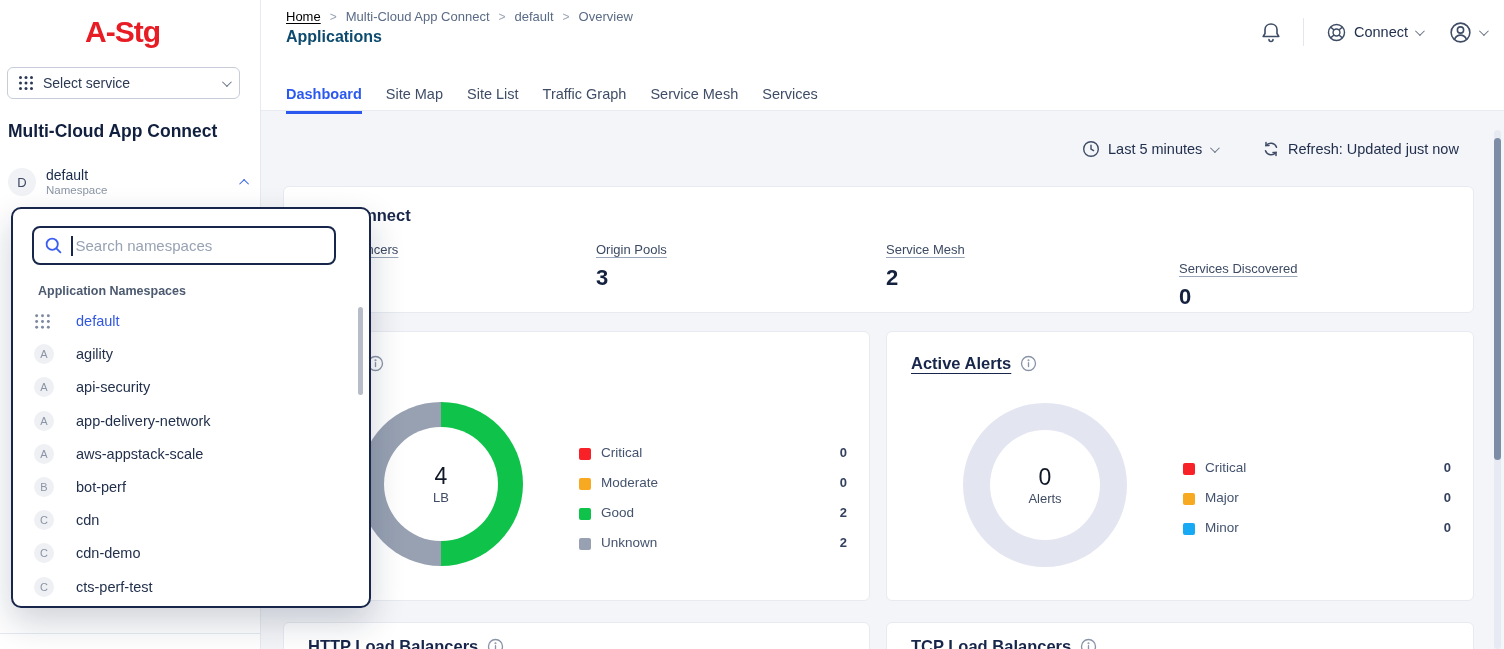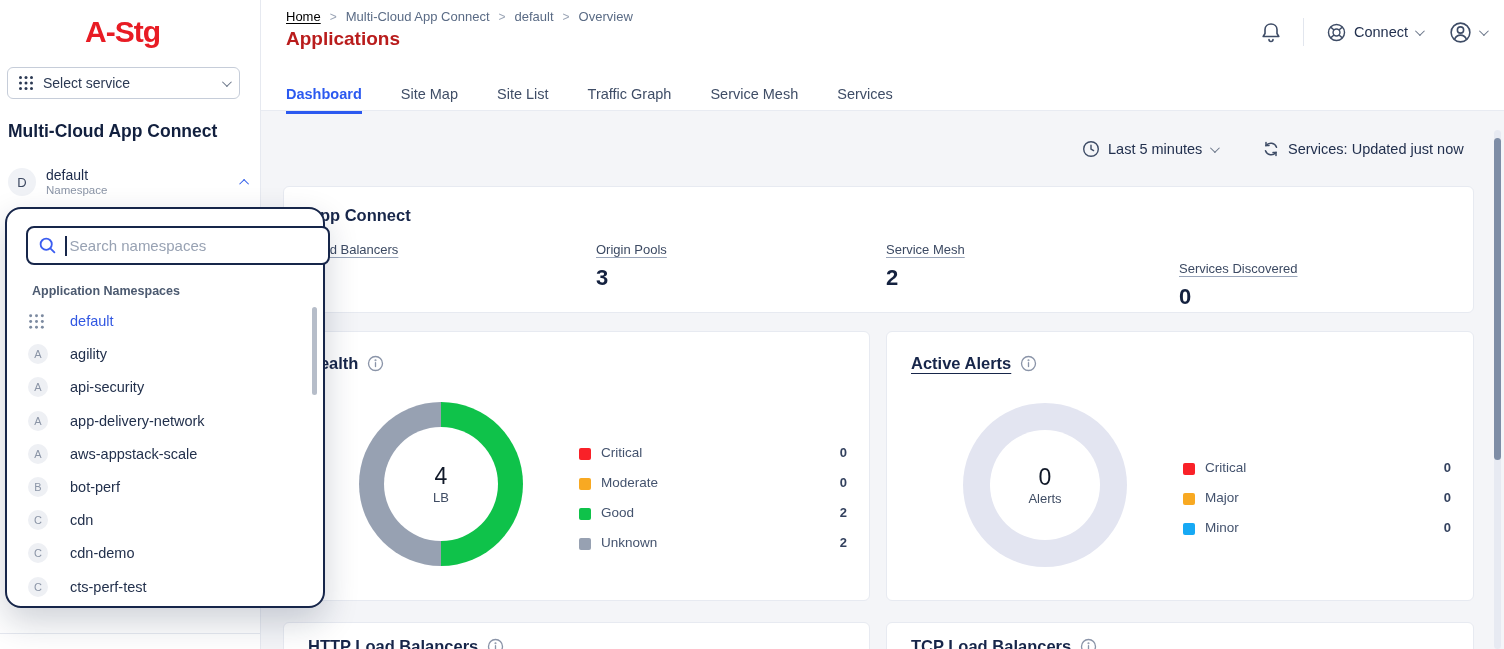--- a/index.html
+++ b/index.html
@@ -23,50 +23,50 @@
   .ns-type { font-size:11.5px; color:#8a94a6; line-height:14px; }
   .sidebar-divider { position:absolute; left:0; top:633px; width:261px; height:1px; background:#e6e9f0; }
 
   
   .chev { display:inline-block; width:7px; height:7px; border-right:1.6px solid #6b7689; border-bottom:1.6px solid #6b7689; }
   .chev.down { transform:rotate(45deg) translateY(-2px); }
   .chev.up { transform:rotate(-135deg) translateY(-2px); }
   .chev.blue { border-color:#2e5bea; }
 
   
-  .ns-dropdown { position:absolute; left:5px; top:207px; width:320px; height:401px; background:#fff; border:2px solid #17264a;
-          border-radius:16px; z-index:60; box-shadow:0 14px 34px rgba(17,28,58,0.20); }
+  .ns-dropdown { position:absolute; left:11px; top:207px; width:360px; height:401px; background:#fff; border:2px solid #17264a;
+          border-radius:10px; z-index:60; box-shadow:0 14px 34px rgba(17,28,58,0.20); }
   .ns-search { position:absolute; left:19px; top:17px; width:304px; height:39px; border:2px solid #17264a; border-radius:8px;
           display:flex; align-items:center; padding:0 10px; background:#fff; }
   .ns-search input { border:none; outline:none; flex:1; font-size:15px; color:#1c2a4a; margin-left:3px; min-width:0;
           font-family:"Liberation Sans","DejaVu Sans",sans-serif; }
   .ns-search input::placeholder { color:#98a2b3; }
   .caret { width:1.5px; height:20px; background:#17264a; margin-left:8px; flex:none; }
   .group-label { position:absolute; left:25px; top:75px; font-size:12.5px; font-weight:700; color:#4c5a70; }
   .ns-item { position:absolute; left:10px; width:310px; height:28px; display:flex; align-items:center; cursor:pointer; }
   .ns-item .item-avatar { width:20px; height:20px; border-radius:50%; background:#eef0f4; color:#8a94a6; font-size:11px;
           display:flex; align-items:center; justify-content:center; margin-left:11px; flex:none; }
   .ns-item .item-label { margin-left:22px; font-size:14.5px; color:#22304c; }
   .ns-item.selected .item-label { color:#3157e2; }
   .dd-scrollbar { position:absolute; right:6px; top:98px; width:5px; height:88px; background:#b6bdc9; border-radius:3px; }
 
   
   .header { position:absolute; left:261px; top:0; width:1243px; height:111px; background:#ffffff; border-bottom:1px solid #e8ebf2; }
   .breadcrumb { position:absolute; left:25px; top:9px; display:flex; align-items:center; gap:9px; font-size:13px; color:#5a6b85; }
   .breadcrumb .home { color:#000000; text-decoration:underline; text-underline-offset:2px; cursor:pointer; }
   .breadcrumb .sep { color:#9aa4b5; font-size:12px; }
-  .page-title { position:absolute; left:25px; top:28px; font-size:19px; font-weight:700; color:#b91c1c; }
+  .page-title { position:absolute; left:25px; top:28px; font-size:16px; font-weight:700; color:#0c4a6e; }
   .hdr-icons { position:absolute; right:18px; top:14px; height:36px; display:flex; align-items:center; }
   .hdr-divider { width:1px; height:28px; background:#e2e6ee; margin:0 22px 0 20px; }
   .support-wrap { display:flex; align-items:center; gap:7px; cursor:pointer; }
   .support-label { font-size:14.5px; font-weight:500; color:#22304e; }
   .account-wrap { display:flex; align-items:center; gap:6px; margin-left:26px; cursor:pointer; }
 
   
-  .tabs { position:absolute; left:286px; top:86px; display:flex; gap:39px; z-index:5; }
+  .tabs { position:absolute; left:286px; top:86px; display:flex; gap:24px; z-index:5; }
   .tab { font-size:14.5px; font-weight:500; color:#3f4d66; padding-bottom:9px; cursor:pointer; white-space:nowrap; }
   .tab.active { color:#2b59f0; font-weight:700; border-bottom:3px solid #2b59f0; }
 
   
   .toolbar-item { position:absolute; display:flex; align-items:center; gap:8px; cursor:pointer; }
   .toolbar-item .t-label { font-size:14.5px; font-weight:500; color:#22304e; }
 
   
   .card { position:absolute; background:#fff; border:1px solid #e7eaf1; border-radius:6px; }
   .card-title { font-size:16.5px; font-weight:700; color:#17264a; display:flex; align-items:center; gap:9px; }
@@ -165,21 +165,21 @@
   </div>
   <div class="toolbar-item" style="left:1262px; top:140px;">
     <span>
       <svg width="18" height="18" viewBox="0 0 18 18" fill="none" stroke="#3e4c66" stroke-width="1.5" stroke-linecap="round">
         <path d="M14.5 7.2A6 6 0 0 0 4 5.6"></path>
           <path d="M4 2.6v3h3"></path>
         <path d="M3.5 10.8A6 6 0 0 0 14 12.4"></path>
           <path d="M14 15.4v-3h-3"></path>
       </svg>
     </span>
-    <span class="t-label">Services: Updated just now</span>
+    <span class="t-label">Refresh: Updated just now</span>
   </div>
 
   <div class="card" style="left:283px; top:186px; width:1191px; height:127px;">
     <div class="card-title" style="position:absolute; left:24px; top:19px;">
       <span class="title-text">App Connect</span>
     </div>
     <div class="summary-col" style="left:24px;">
       <div class="col-label">Load Balancers</div>
       <div class="col-value"></div>
     </div>

